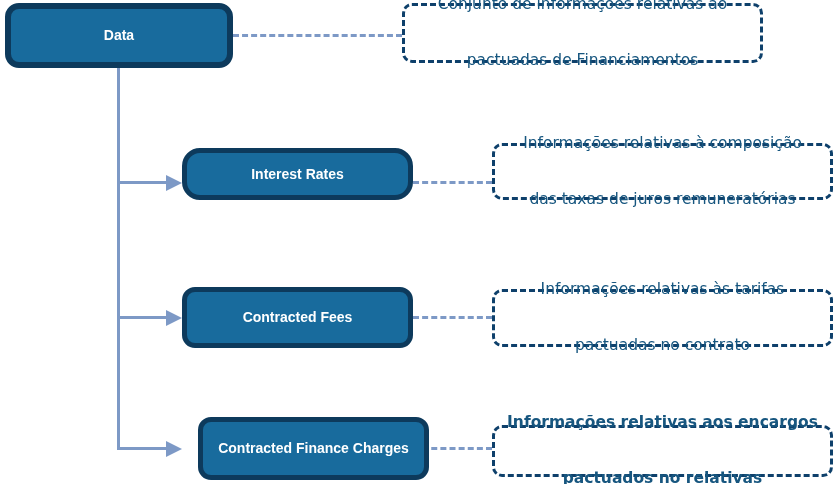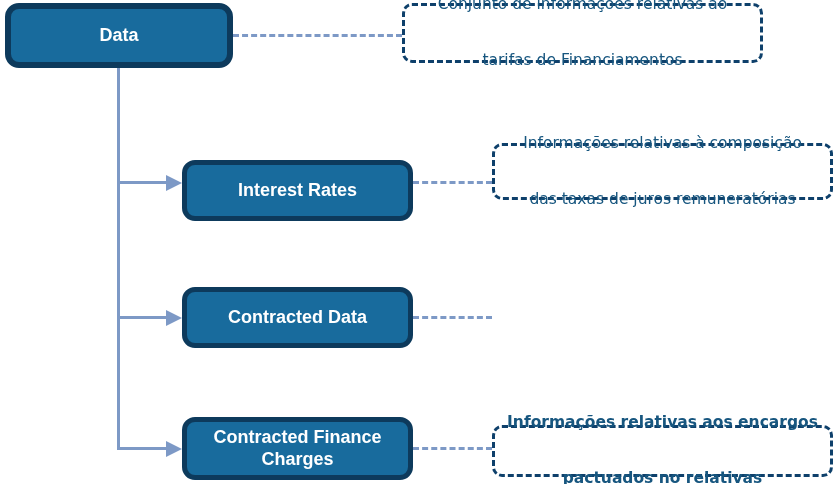--- a/index.html
+++ b/index.html
@@ -20,29 +20,29 @@
   
   .node{
     position:absolute;
     box-sizing:border-box;
     background:var(--node-fill);
     border:6px solid var(--node-border);
     border-radius:14px;
     color:#ffffff;
     display:flex;align-items:center;justify-content:center;
     text-align:center;
-    font-size:18px;font-weight:600;
+    font-size:14px;font-weight:600;
     line-height:1.2;
     padding:2px 8px;
   }
   .node-root{left:5px;top:3px;width:228px;height:65px;}
   .node-child{left:182px;width:231px;border-width:5px;border-radius:13px;}
-  .node-c0{top:160px;height:61px;}
+  .node-c0{top:148px;height:52px;border-radius:18px;}
   .node-c1{top:287px;height:61px;}
-  .node-c2{top:417px;height:63px;}
+  .node-c2{top:417px;height:63px;margin-left:16px;}
   
   .note{
     position:absolute;
     box-sizing:border-box;
     background:#ffffff;
     border:3px dashed var(--note-border);
     border-radius:10px;
     color:var(--note-text);
     display:flex;flex-direction:column;align-items:center;justify-content:center;
     text-align:left;
@@ -105,36 +105,40 @@
 
   <div class="node node-root">
     <span>Data</span>
   </div>
 
   <div class="node node-child node-c0">
     <span>Interest Rates</span>
   </div>
 
   <div class="node node-child node-c1">
-    <span>Contracted Data</span>
+    <span>Contracted Fees</span>
   </div>
 
   <div class="node node-child node-c2">
     <span>Contracted Finance Charges</span>
   </div>
 
   <div class="note note-root">
     <span>Conjunto de informações relativas ao</span>
-    <span>tarifas de Financiamentos</span>
+    <span>pactuadas de Financiamentos</span>
   </div>
 
   <div class="note note-c0">
     <span>Informações relativas à composição</span>
     <span>das taxas de juros remuneratórias</span>
   </div>
 
+  <div class="note note-c1">
+    <span>Informações relativas às tarifas</span>
+    <span>pactuadas no contrato</span>
+  </div>
 
   <div class="note note-c2">
     <span>Informações relativas aos encargos</span>
     <span>pactuados no relativas</span>
   </div>
 
 </div>
 
 </body></html>

